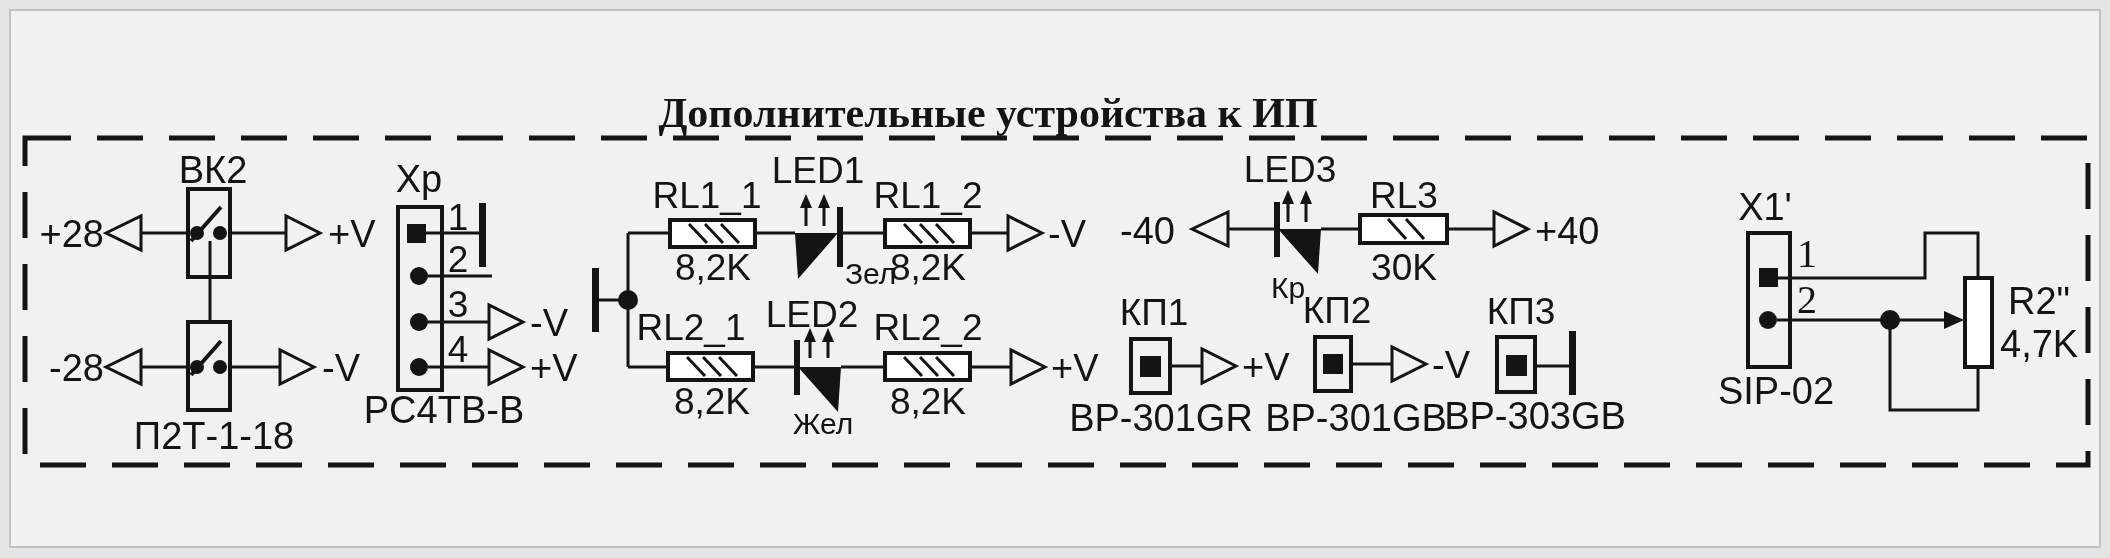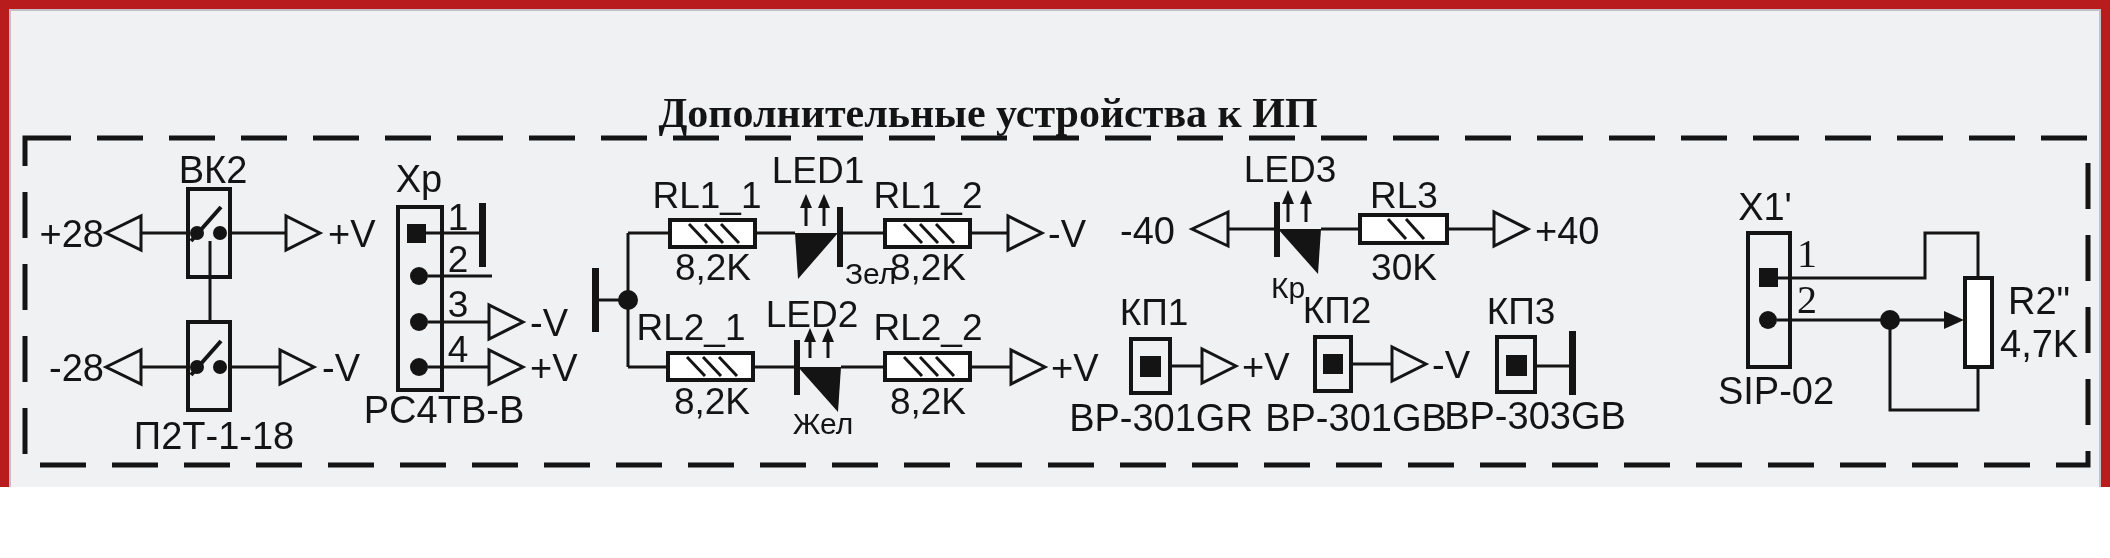--- a/index.html
+++ b/index.html
@@ -1,16 +1,16 @@
 <!DOCTYPE html>
 <html><head>
 <meta charset="utf-8">
 <style>
   html,body{margin:0;padding:0;background:#ffffff;}
-  .page{width:2110px;height:487px;position:relative;background:#b91c1c;}
+  .page{width:2110px;height:558px;position:relative;background:#e5e5e5;}
   svg{display:block;}
   .lbl{font-family:"Liberation Sans",sans-serif;font-size:37px;fill:#141414;}
   .lbl-big{font-family:"Liberation Sans",sans-serif;font-size:38px;fill:#141414;}
   .lbl-sm{font-family:"Liberation Sans",sans-serif;font-size:30px;fill:#141414;}
   .title{font-family:"Liberation Serif",serif;font-weight:bold;font-size:42px;fill:#141414;}
   .serifnum{font-family:"Liberation Serif",serif;font-size:40px;fill:#141414;}
   .wire{stroke:#141414;stroke-width:3;fill:none;}
   .box{stroke:#141414;stroke-width:4;fill:#f0f1f3;}
   .boxw{stroke:#141414;stroke-width:4;fill:#ffffff;}
   .arrowhead-open{stroke:#141414;stroke-width:3;fill:none;}

